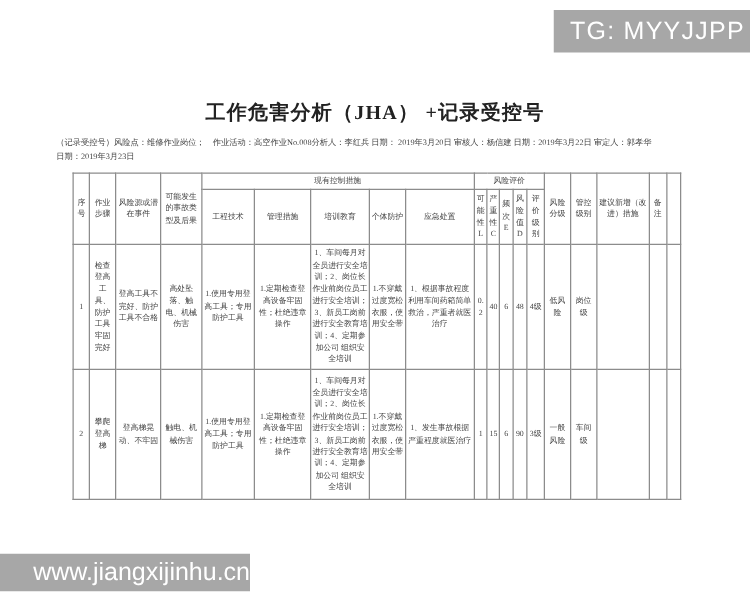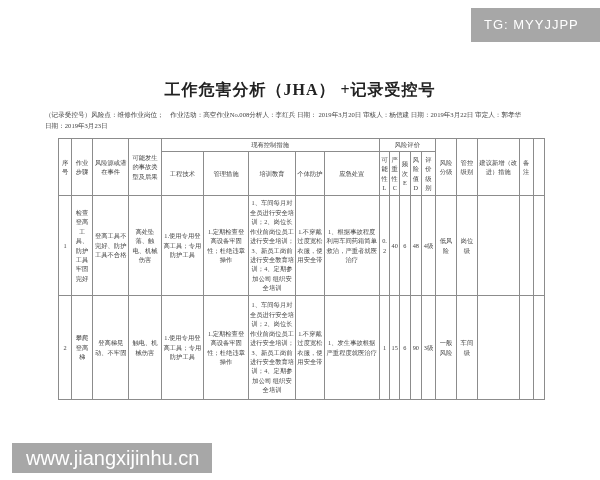--- a/index.html
+++ b/index.html
@@ -1,28 +1,28 @@
 <!DOCTYPE html>
 <html><head>
 <meta charset="utf-8">
 <style>
   html,body{margin:0;padding:0;background:#fff;}
   .page{
     position:relative;width:600px;height:480px;background:#ffffff;overflow:hidden;
     font-family:"Liberation Serif","DejaVu Serif",serif;color:#3a3a3a;
   }
   .wm-top{
-    position:absolute;top:8px;right:0;width:129px;height:34px;background:#a7a7a7;
+    position:absolute;top:8px;right:0;width:157px;height:34px;background:#a7a7a7;
     color:#ffffff;font-family:"Liberation Sans","DejaVu Sans",sans-serif;
-    font-size:13px;line-height:34px;padding-left:13px;box-sizing:border-box;letter-spacing:1px;
+    font-size:20px;line-height:34px;padding-left:13px;box-sizing:border-box;letter-spacing:1px;
   }
   .wm-bottom{
-    position:absolute;left:12px;top:443px;width:200px;height:30px;background:#a7a7a7;
+    position:absolute;left:0;top:443px;width:200px;height:30px;background:#a7a7a7;
     color:#ffffff;font-family:"Liberation Sans","DejaVu Sans",sans-serif;
-    font-size:20px;line-height:30px;padding-left:14px;box-sizing:border-box;
+    font-size:20px;line-height:30px;padding-left:14px;box-sizing:border-box;text-align:right;
   }
   .title{
     position:absolute;top:80px;left:0;width:100%;margin:0;text-align:center;
     font-size:16px;font-weight:bold;color:#222;letter-spacing:1px;
   }
   .meta{
     position:absolute;top:110px;left:45px;width:517px;
     font-size:6.6px;line-height:1.65;color:#444;
   }
   table.jha{

